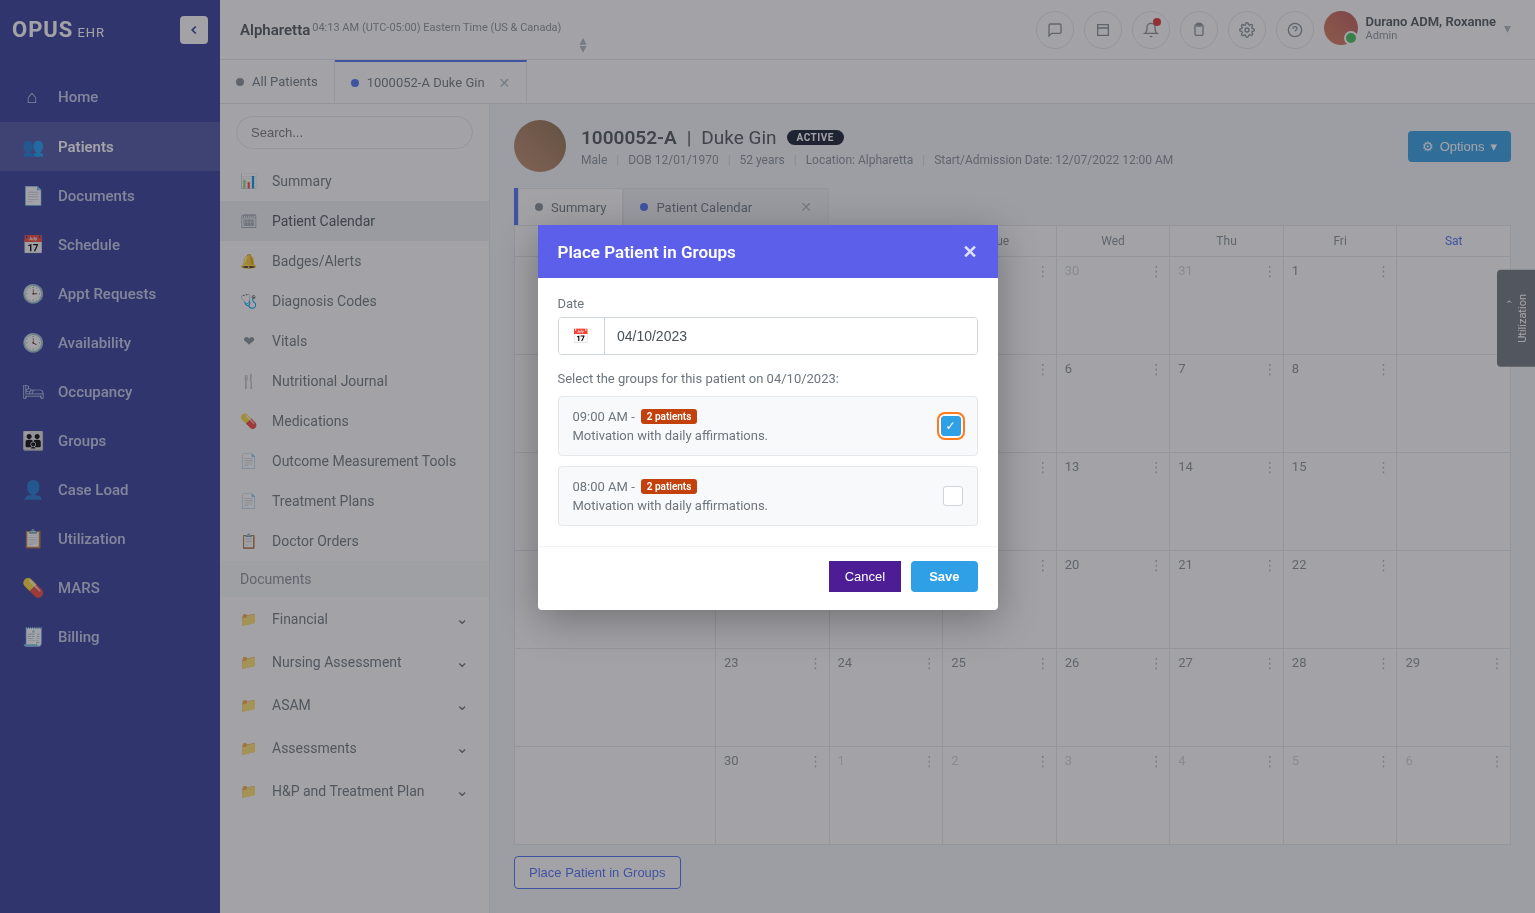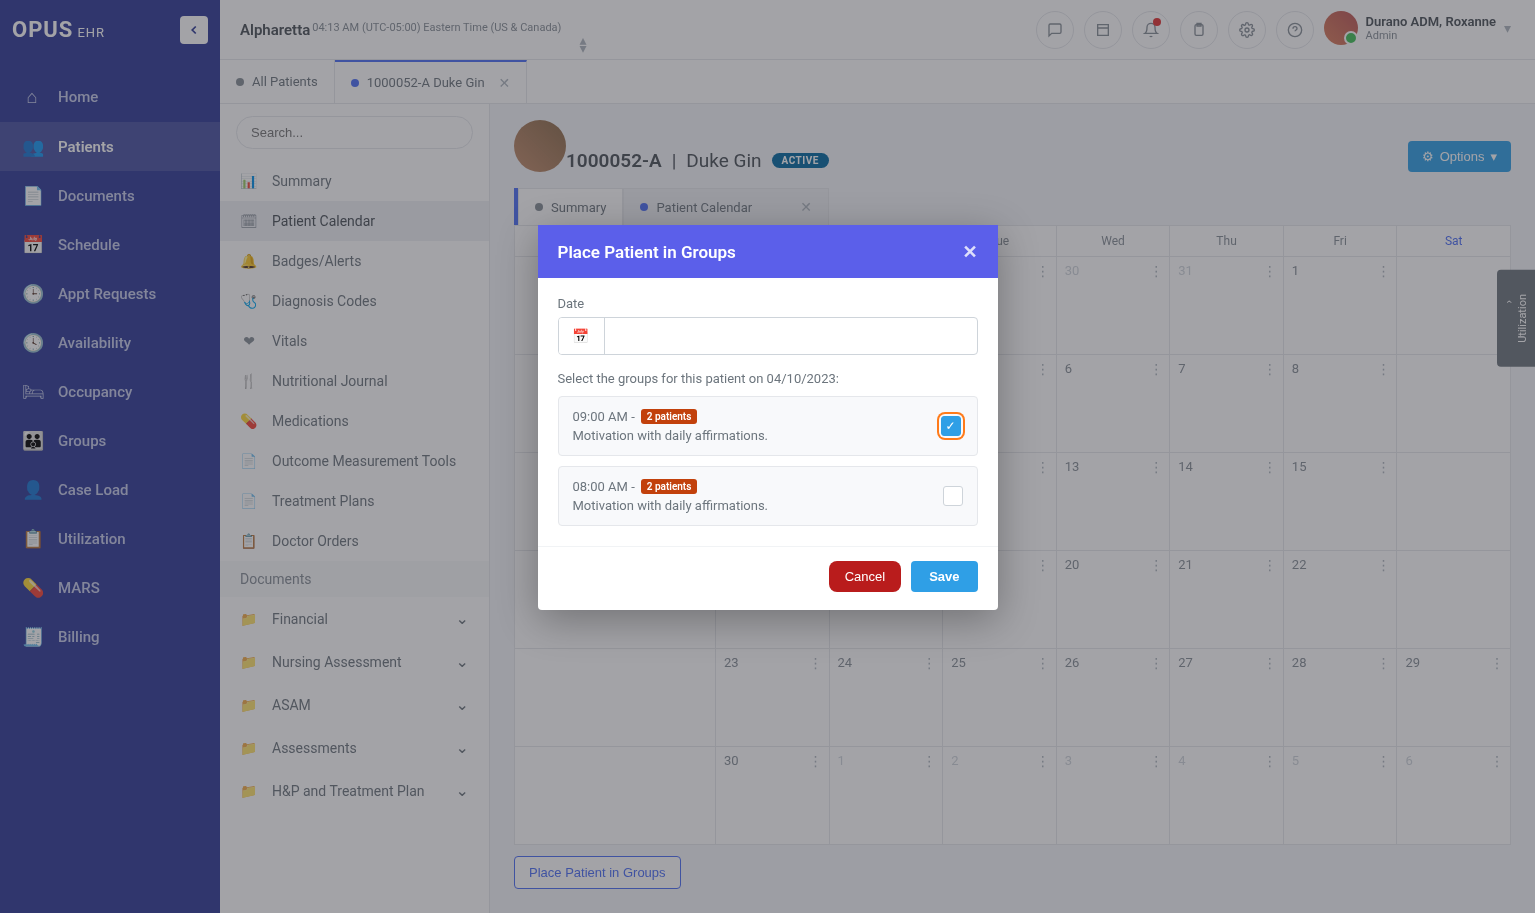--- a/index.html
+++ b/index.html
@@ -47,25 +47,25 @@
     .tab-dot { width: 8px; height: 8px; border-radius: 50%; }
     .tab-dot.grey { background: #868e96; }
     .tab-dot.blue { background: #4c6ef5; }
     .tab-close { color: #adb5bd; font-size: 14px; margin-left:6px; }
 
     
     .sub-sidebar { top: 104px; }
 
     
     .main { position: absolute; top: 104px; left: 490px; right: 0; bottom: 0; background: #f5f6fa; padding: 0; overflow: hidden; z-index: 2; }
-    .patient-header { display:flex; align-items:flex-end; gap: 0; padding: 16px 24px 8px; }
+    .patient-header { display:flex; align-items:center; gap: 15px; padding: 16px 24px 8px; }
     .patient-avatar { width: 52px; height: 52px; border-radius: 50%; background: linear-gradient(45deg,#c28b6a,#8b6b4a); }
     .patient-title { display:flex; align-items:center; gap:10px; font-size:19px; color:#495057; }
     .pid { font-weight:600; }
-    .status-badge { background:#0369a1; color:#fff; font-size:10px; font-weight:700; padding:2px 10px; border-radius:10px; letter-spacing:0.5px; }
+    .status-badge { background:#0f172a; color:#fff; font-size:10px; font-weight:700; padding:2px 10px; border-radius:10px; letter-spacing:0.5px; }
     .patient-meta { font-size:12px; color:#868e96; margin-top:4px; }
     .patient-meta span + span::before { content: " | "; margin: 0 6px; color:#ced4da; }
     .options-btn { margin-left:auto; background:#2f9fe6; color:#fff; border:none; padding:8px 14px; border-radius:4px; font-size:13px; cursor:pointer; display:flex; align-items:center; gap:6px; }
 
     .inner-tabs { display:flex; margin: 8px 0 0 24px; border-left:4px solid #4c6ef5; }
     .inner-tab { display:flex; align-items:center; gap:8px; padding:10px 16px; font-size:13px; background:#fff; border:1px solid #e5e7eb; border-bottom:none; cursor:pointer; }
     .inner-tab.active { background:#eef0f5; }
 
     
     .calendar { margin: 0 24px; background:#fff; border:1px solid #e5e7eb; }
@@ -95,21 +95,21 @@
     .date-input { border:none; padding:10px 12px; font-size:14px; flex:1; color:#495057; }
     .select-label { font-size:13px; color:#6c757d; margin-bottom:10px; }
     .group-option { border:1px solid #e5e7eb; border-radius:4px; padding:12px 14px; margin-bottom:10px; display:flex; justify-content:space-between; align-items:center; background:#f8f9fb; }
     .group-time { font-size:13px; color:#6c757d; display:flex; align-items:center; gap:6px; }
     .patients-badge { background:#c2410c; color:#fff; font-size:10px; font-weight:600; padding:2px 6px; border-radius:3px; }
     .group-desc { font-size:13px; color:#6c757d; margin-top:4px; }
     .checkbox { width:20px; height:20px; border:1px solid #ced4da; border-radius:3px; background:#fff; display:flex; align-items:center; justify-content:center; cursor:pointer; }
     .checkbox.checked { background:#2f9fe6; border-color:#2f9fe6; color:#fff; font-size:12px; }
     .checkbox-highlight { box-shadow: 0 0 0 2px #ff7b1a; border-radius:6px; padding:2px; }
     .modal-footer { padding:14px 20px 18px; display:flex; justify-content:flex-end; gap:10px; border-top: 1px solid #f1f3f5;}
-    .btn-cancel { background:#b91c1c; color:#fff; border:none; padding:8px 16px; border-radius:8px; font-size:13px; cursor:pointer; }
+    .btn-cancel { background:#4c1d95; color:#fff; border:none; padding:8px 16px; border-radius:0; font-size:13px; cursor:pointer; }
     .btn-save { background:#2f9fe6; color:#fff; border:none; padding:8px 18px; border-radius:4px; font-size:13px; cursor:pointer;font-weight:bold; }
 
     svg { display:block; }
   </style>
 </head>
 <body>
 
 <div class="header">
   <div class="logo-area">
     <div class="logo">
@@ -314,20 +314,27 @@
 <div class="main">
   <div class="patient-header">
     <div class="patient-avatar"></div>
     <div>
       <div class="patient-title">
         <span class="pid">1000052-A</span>
         <span>|</span>
         <span>Duke Gin</span>
         <span class="status-badge">ACTIVE</span>
       </div>
+      <div class="patient-meta">
+        <span>Male</span>
+        <span>DOB 12/01/1970</span>
+        <span>52 years</span>
+        <span>Location: Alpharetta</span>
+        <span>Start/Admission Date: 12/07/2022 12:00 AM</span>
+      </div>
     </div>
     <button class="options-btn">
       <span>⚙</span>
       <span>Options</span>
       <span>▾</span>
     </button>
   </div>
 
   <div class="inner-tabs">
     <div class="inner-tab">
@@ -431,20 +438,21 @@
 <div class="overlay">
   <div class="modal">
     <div class="modal-header">
       <span>Place Patient in Groups</span>
       <span class="modal-close">✕</span>
     </div>
     <div class="modal-body">
       <label class="form-label">Date</label>
       <div class="date-input-group">
         <div class="date-icon">📅</div>
+        <input class="date-input" value="04/10/2023" style="">
       </div>
       <div class="select-label">Select the groups for this patient on 04/10/2023:</div>
 
       <div class="group-option">
         <div>
           <div class="group-time">
             <span>09:00 AM -</span>
             <span class="patients-badge">2 patients</span>
           </div>
           <div class="group-desc">Motivation with daily affirmations.</div>

